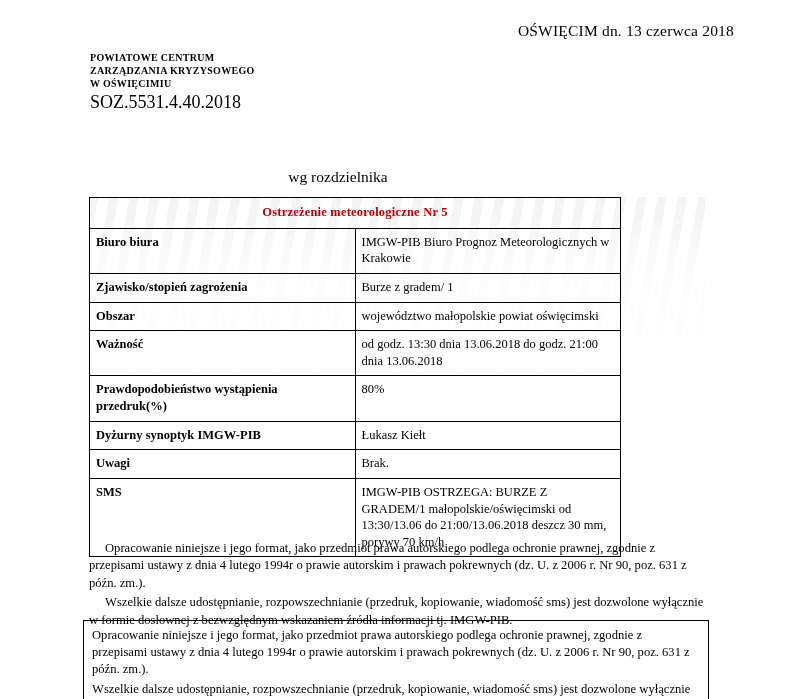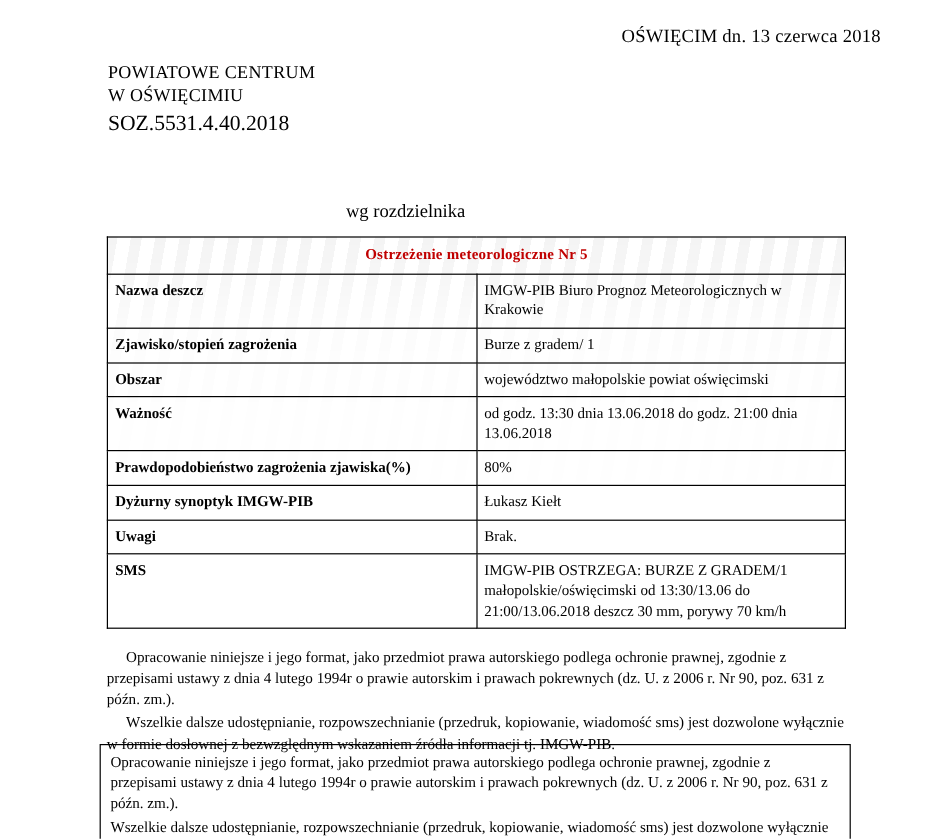--- a/index.html
+++ b/index.html
@@ -30,43 +30,43 @@
     font-size: 15.5px;
     letter-spacing: 0.2px;
   }
   .sender {
     position: absolute;
     top: 52px;
     left: 90px;
     line-height: 1.28;
   }
   .sender .bold-line {
-    font-weight: normal;
-    font-size: 15px;
+    font-weight: bold;
+    font-size: 10px;
     letter-spacing: 0.3px;
   }
   .sender .ref {
     font-size: 18px;
     margin-top: 1px;
   }
   .recipient {
     position: absolute;
     top: 168px;
     left: 0;
     width: 676px;
     text-align: center;
     font-size: 15.5px;
   }
 
   
   .warn-wrap {
     position: absolute;
     top: 197px;
     left: 89px;
-    width: 616px;
+    width: 532px;
   }
   table.warn {
     border-collapse: collapse;
     width: 100%;
     table-layout: fixed;
     background: transparent;
   }
   table.warn td {
     border: 1px solid #000;
     padding: 5px 6px 6px 6px;
@@ -147,52 +147,53 @@
 </style>
 </head>
 <body>
 
 <div class="page">
 
   <div class="place-date">OŚWIĘCIM dn. 13 czerwca 2018</div>
 
   <div class="sender">
     <div class="bold-line">POWIATOWE CENTRUM</div>
+    <div class="bold-line">ZARZĄDZANIA KRYZYSOWEGO</div>
     <div class="bold-line">W OŚWIĘCIMIU</div>
     <div class="ref">SOZ.5531.4.40.2018</div>
   </div>
 
   <div class="recipient">wg rozdzielnika</div>
 
   <div class="stripes"></div>
 
   <div class="warn-wrap">
     <table class="warn">
       <tbody>
         <tr>
           <td class="title-cell" colspan="2">Ostrzeżenie meteorologiczne Nr 5</td>
         </tr>
         <tr>
-          <td class="lbl">Nazwa deszcz</td>
+          <td class="lbl">Biuro biura</td>
           <td class="val">IMGW-PIB Biuro Prognoz Meteorologicznych w Krakowie</td>
         </tr>
         <tr>
           <td class="lbl">Zjawisko/stopień zagrożenia</td>
           <td class="val">Burze z gradem/ 1</td>
         </tr>
         <tr>
           <td class="lbl">Obszar</td>
           <td class="val"><span>województwo małopolskie </span><b>powiat oświęcimski</b></td>
         </tr>
         <tr>
           <td class="lbl">Ważność</td>
           <td class="val">od godz. 13:30 dnia 13.06.2018 do godz. 21:00 dnia 13.06.2018</td>
         </tr>
         <tr>
-          <td class="lbl">Prawdopodobieństwo zagrożenia zjawiska(%)</td>
+          <td class="lbl">Prawdopodobieństwo wystąpienia przedruk(%)</td>
           <td class="val">80%</td>
         </tr>
         <tr>
           <td class="lbl">Dyżurny synoptyk IMGW-PIB</td>
           <td class="val">Łukasz Kiełt</td>
         </tr>
         <tr>
           <td class="lbl">Uwagi</td>
           <td class="val">Brak.</td>
         </tr>

